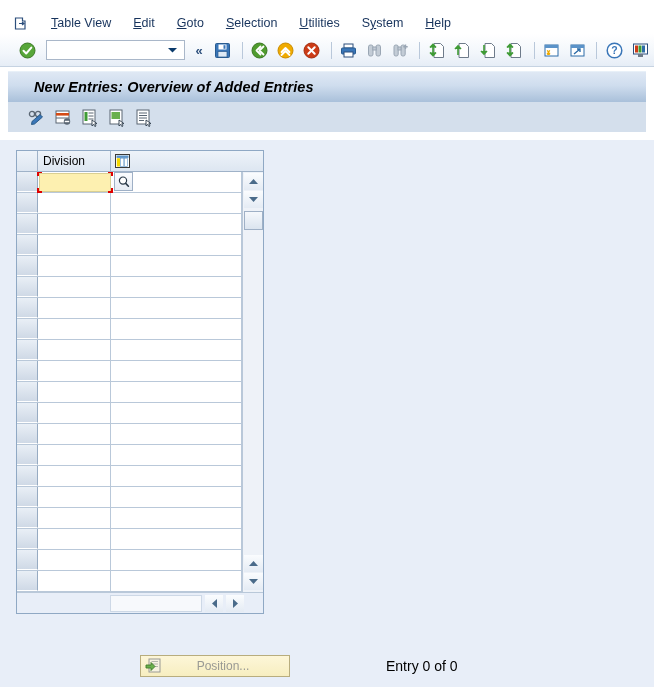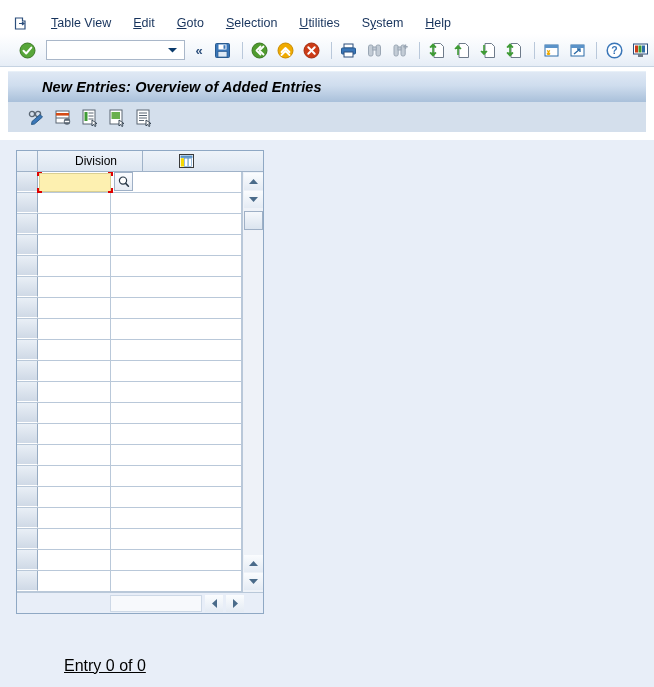--- a/index.html
+++ b/index.html
@@ -76,21 +76,21 @@
     display: flex; align-items: center; justify-content: center;
     color: #2d4f7c; font-size: 13px; font-weight: bold;
   }
 
   
   .titlewrap { padding: 4px 8px 0 8px; background: #ffffff; }
   .titlebar {
     height: 31px;
     background: linear-gradient(to bottom, #dfe8f4 0%, #cfddee 45%, #a9c0da 100%);
     display: flex; align-items: center;
-    padding-left: 34px;
+    padding-left: 26px;
     border-top: 1px solid #e8f0f8;
   }
   .titlebar .ttext {
     font-size: 14.5px;
     font-weight: bold;
     font-style: italic;
     color: #000000;
     letter-spacing: 0.1px;
   }
 
@@ -122,21 +122,20 @@
     left: 16px; top: 10px;
     width: 248px; height: 464px;
     border: 1px solid #8fa8c4;
     background: #ffffff;
   }
   .tbl-headrow {
     height: 21px;
     display: flex;
     background: linear-gradient(to bottom, #eef3f9 0%, #dde6f1 100%);
     border-bottom: 1px solid #9fb2c8;
-    gap: 32px;
   }
   .hc-sel {
     width: 21px;
     border-right: 1px solid #9fb2c8;
     background: linear-gradient(to bottom, #eef3f9, #dde6f1);
   }
   .hc {
     border-right: 1px solid #9fb2c8;
     display: flex; align-items: center;
     padding-left: 5px;
@@ -273,24 +272,23 @@
   .posbtn .pb-icon {
     width: 24px; height: 20px;
     display: flex; align-items: center; justify-content: center;
   }
   .posbtn .pb-label {
     flex: 1; text-align: center;
     font-size: 12px; color: #9a9a94;
     padding-right: 8px;
   }
   .entrytext {
-    margin-left: 64px;
-    font-size: 16px;
+    margin-left: 96px;
+    font-size: 14px;
     color: #000000;
-    text-decoration: underline;
   }
 </style>
 </head>
 <body>
 
 <div class="menubar">
   <div class="menu-sysicon">
     <svg width="15" height="15" viewBox="0 0 15 15">
       <path d="M2.5 2 H9.5 V5 H12 V13 H2.5 Z" fill="#ffffff" stroke="#2d4f7c" stroke-width="1.2"></path>
       <path d="M6 7.5 H10.5 M9 6 L11 7.5 L9 9" stroke="#2d4f7c" stroke-width="1.2" fill="none"></path>
@@ -702,15 +700,27 @@
       </div>
       <div class="hs-btn">
         <svg width="7" height="11" viewBox="0 0 7 11">
             <path d="M6 5.5 L1 1 V10 Z" fill="#4a6b8a"></path>
           </svg>
       </div>
     </div>
   </div>
 
   <div class="footer">
+    <div class="posbtn">
+      <div class="pb-icon">
+        <svg width="17" height="16" viewBox="0 0 17 16">
+          <rect x="4" y="1" width="11" height="13" fill="#f7f3e0" stroke="#9a9a94"></rect>
+          <line x1="6.5" y1="3.5" x2="13" y2="3.5" stroke="#b6b6ae"></line>
+          <line x1="6.5" y1="6" x2="13" y2="6" stroke="#b6b6ae"></line>
+          <line x1="6.5" y1="8.5" x2="13" y2="8.5" stroke="#b6b6ae"></line>
+          <path d="M1 7 H6 V4.5 L10 8.5 L6 12.5 V10 H1 Z" fill="#6ab04c" stroke="#3f7a2a" stroke-width="0.9"></path>
+        </svg>
+      </div>
+      <div class="pb-label">Position...</div>
+    </div>
     <div class="entrytext">Entry 0 of 0</div>
   </div>
 </div>
 
 </body></html>

